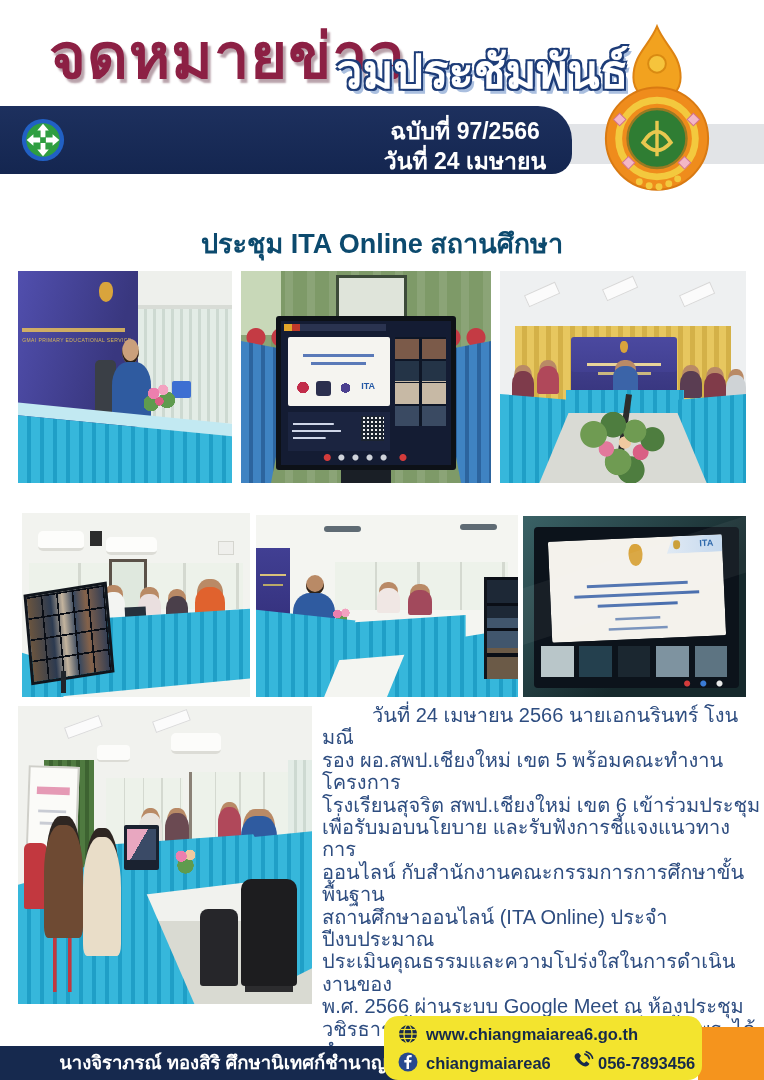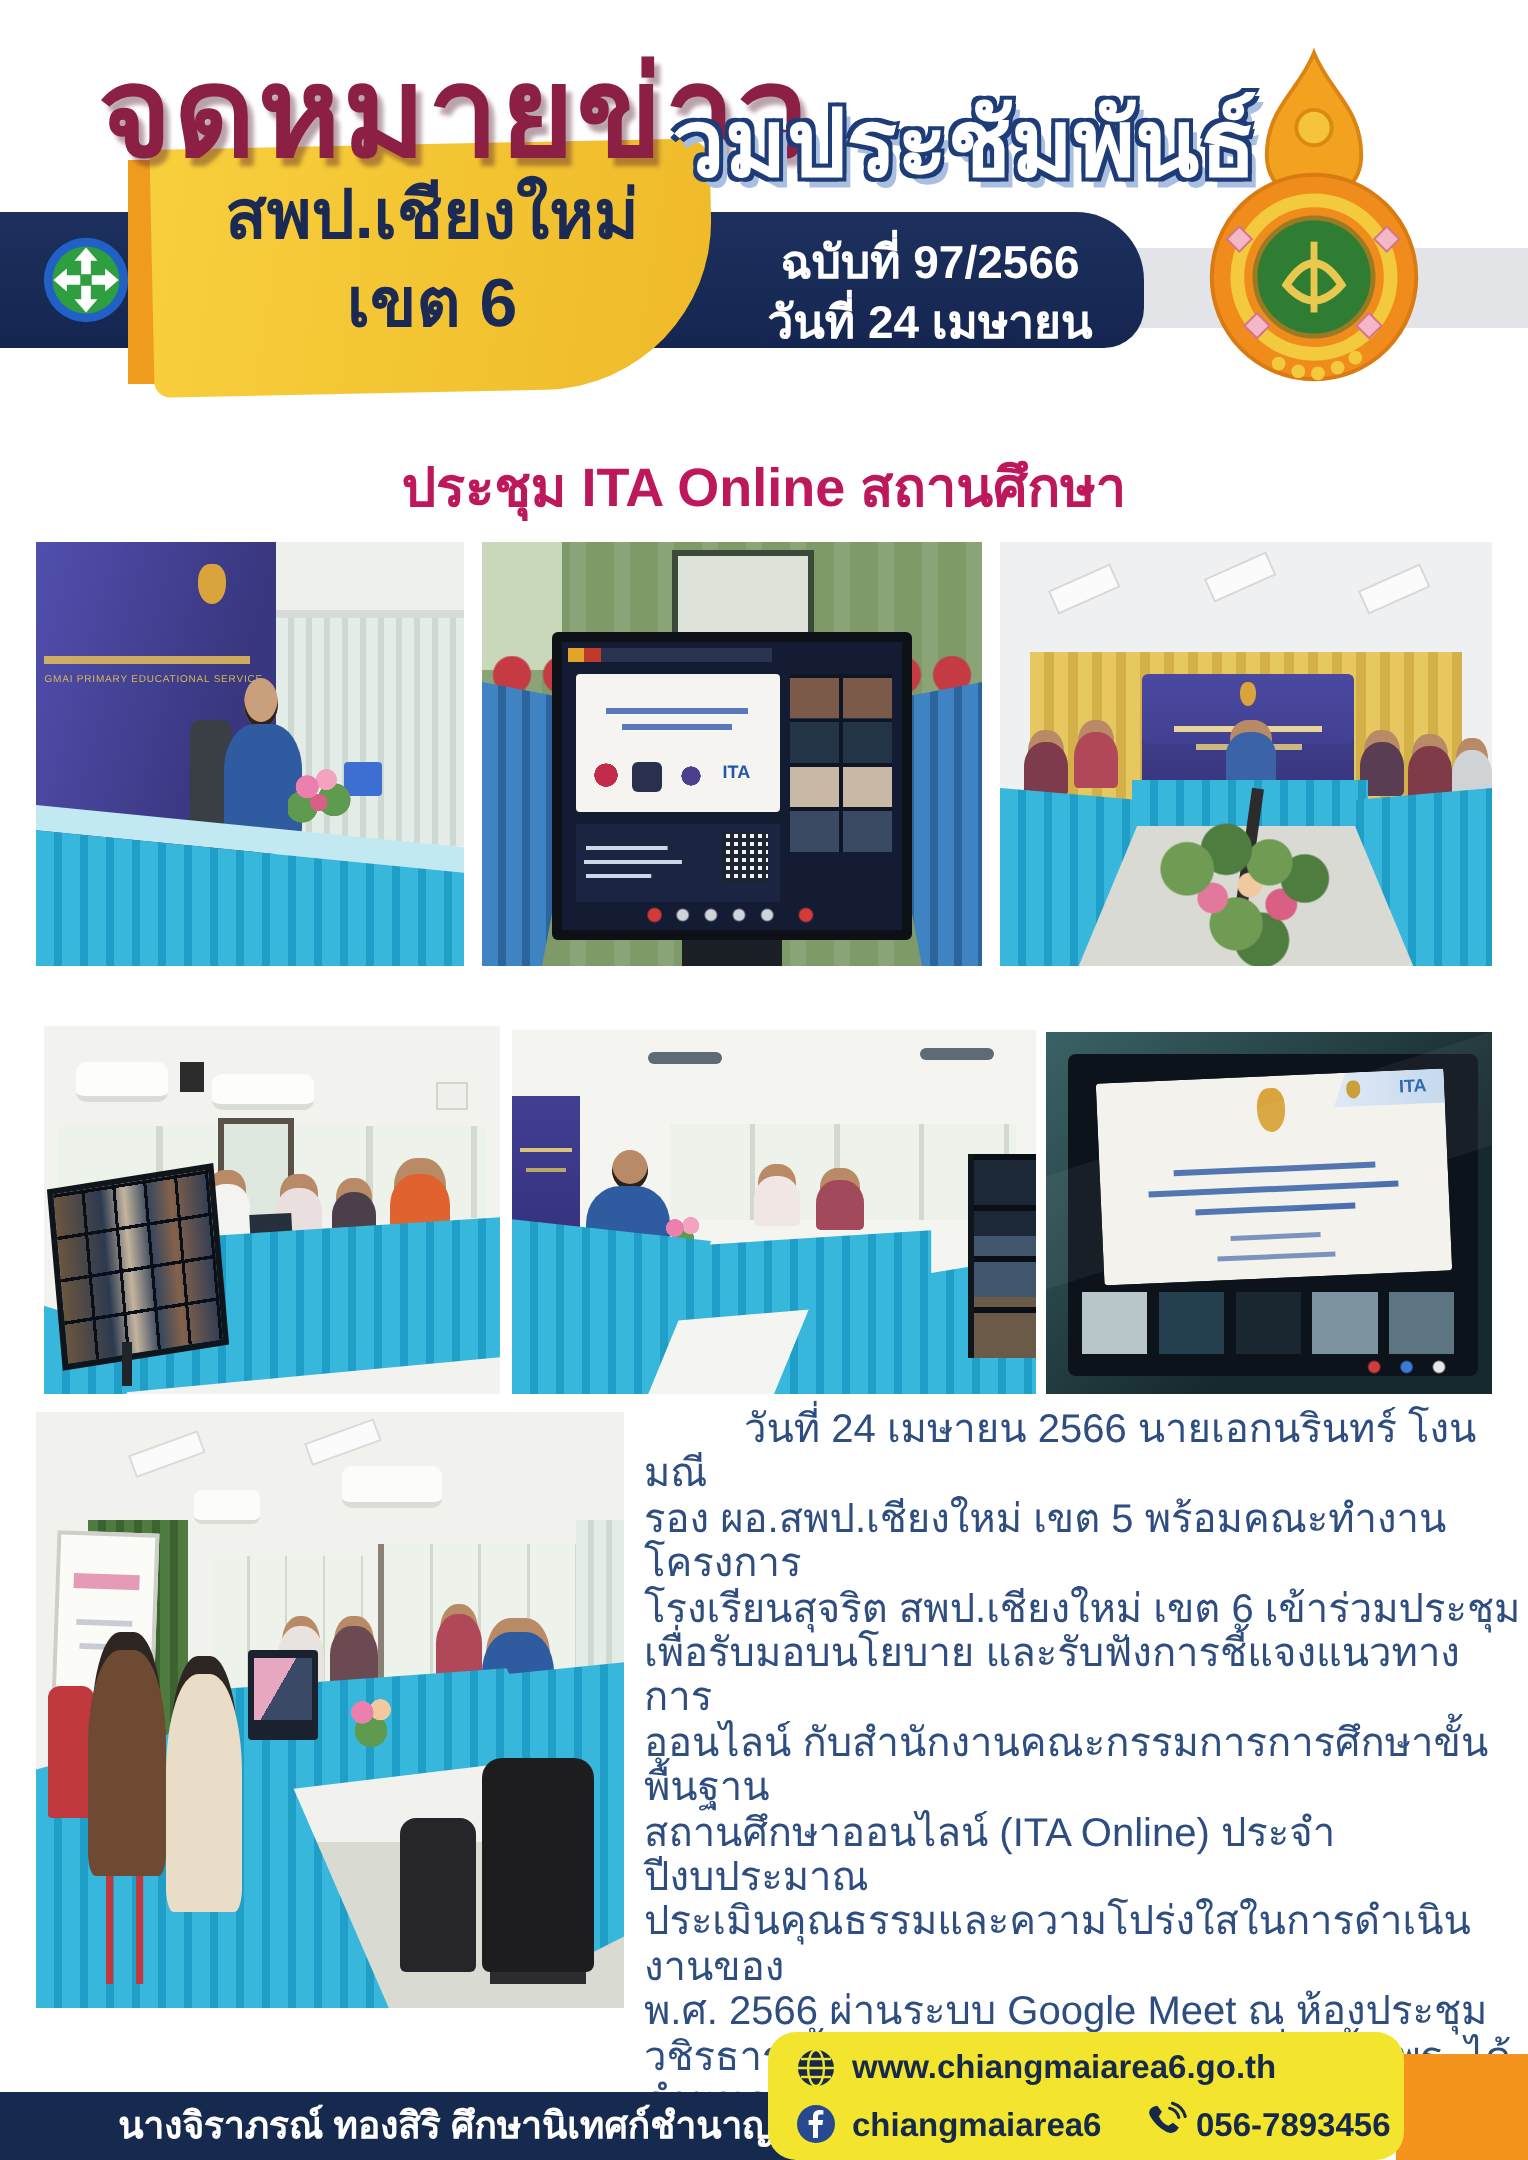--- a/index.html
+++ b/index.html
@@ -12,21 +12,21 @@
   .pleatY{background:repeating-linear-gradient(90deg,#e7c75f 0 7px,#d4b148 7px 12px);}
   .pleatG{background:repeating-linear-gradient(90deg,#4f7a40 0 5px,#3d6331 5px 9px);}
   .blinds{background:repeating-linear-gradient(90deg,#e3ece6 0 6px,#cdd9d1 6px 9px);}
   .winfrm{background:repeating-linear-gradient(90deg,transparent 0 23%,#d4d9d0 23% 24.5%),#edf2ea;}
   .title-main{font-weight:700;color:#8c2044;font-size:63px;letter-spacing:1px;
         text-shadow:3px 4px 2px rgba(80,25,45,.4);}
   .title-sub{font-weight:700;color:#ffffff;font-size:47px;
         text-shadow:-2px -2px 0 #1d3c78,2px -2px 0 #1d3c78,-2px 2px 0 #1d3c78,2px 2px 0 #1d3c78,4px 5px 0 #aabfdf;}
   .office-line{font-weight:700;color:#1b2a55;font-size:34px;line-height:44px;text-align:center;}
   .issue-line{font-weight:700;color:#ffffff;font-size:23px;line-height:30px;text-align:center;}
-  .article-title{font-weight:700;color:#be185d;font-size:27px;text-align:center;width:100%;}
+  .article-title{font-weight:700;color:#0c4a6e;font-size:27px;text-align:center;width:100%;}
   .bodytext{color:#2e4d80;font-size:20px;line-height:22.4px;font-weight:400;}
   .bodytext > div:first-child{text-indent:50px;}
   .footer-author{font-weight:700;color:#ffffff;font-size:18.5px;line-height:34px;text-align:center;width:100%;}
   .contact{font-weight:700;color:#15294b;font-size:16.5px;line-height:20px;}
 </style>
 </head>
 <body>
 
 <div class="page">
 
@@ -38,27 +38,20 @@
     <svg width="46" height="46" viewBox="0 0 48 48">
       <circle cx="24" cy="24" r="22" fill="#2160c4"></circle>
       <circle cx="24" cy="24" r="17.5" fill="#2f9e41"></circle>
       <path d="M24 7 L30 14 H26.5 V21 H21.5 V14 H18 Z" fill="#fff"></path>
       <path d="M24 41 L18 34 H21.5 V27 H26.5 V34 H30 Z" fill="#fff"></path>
       <path d="M7 24 L14 18 V21.5 H21 V26.5 H14 V30 Z" fill="#fff"></path>
       <path d="M41 24 L34 30 V26.5 H27 V21.5 H34 V18 Z" fill="#fff"></path>
     </svg>
   </div>
 
-  <div class="a" style="left:64px;top:72px;width:292px;height:126px;z-index:2;">
-    <div class="a" style="left:0;top:8px;width:16px;height:112px;background:#ef9c1e;"></div>
-    <div class="a" style="left:258px;top:2px;width:0;height:0;border-left:30px solid #e08d17;border-top:26px solid transparent;transform:rotate(8deg);"></div>
-    <div class="a" style="left:12px;top:0;width:280px;height:124px;background:linear-gradient(100deg,#f8cf3d,#efba29);border-radius:5px 12px 84px 8px;transform:rotate(-1.2deg);"></div>
-    <div class="a office-line" style="left:18px;top:14px;width:268px;">สพป.เชียงใหม่</div>
-    <div class="a office-line" style="left:18px;top:58px;width:268px;">เขต 6</div>
-  </div>
 
   <div class="a" style="left:360px;top:116px;width:210px;z-index:2;">
     <div class="issue-line">ฉบับที่ 97/2566</div>
     <div class="issue-line">วันที่ 24 เมษายน 2566</div>
   </div>
 
   <div class="a title-main" style="left:13px;top:6px;z-index:3;margin-left:36px;">จดหมายข่าว</div>
   <div class="a title-sub" style="left:336px;top:34px;z-index:3;">วมประชัมพันธ์</div>
 
   <div class="a" style="left:598px;top:24px;width:118px;height:174px;z-index:2;">

